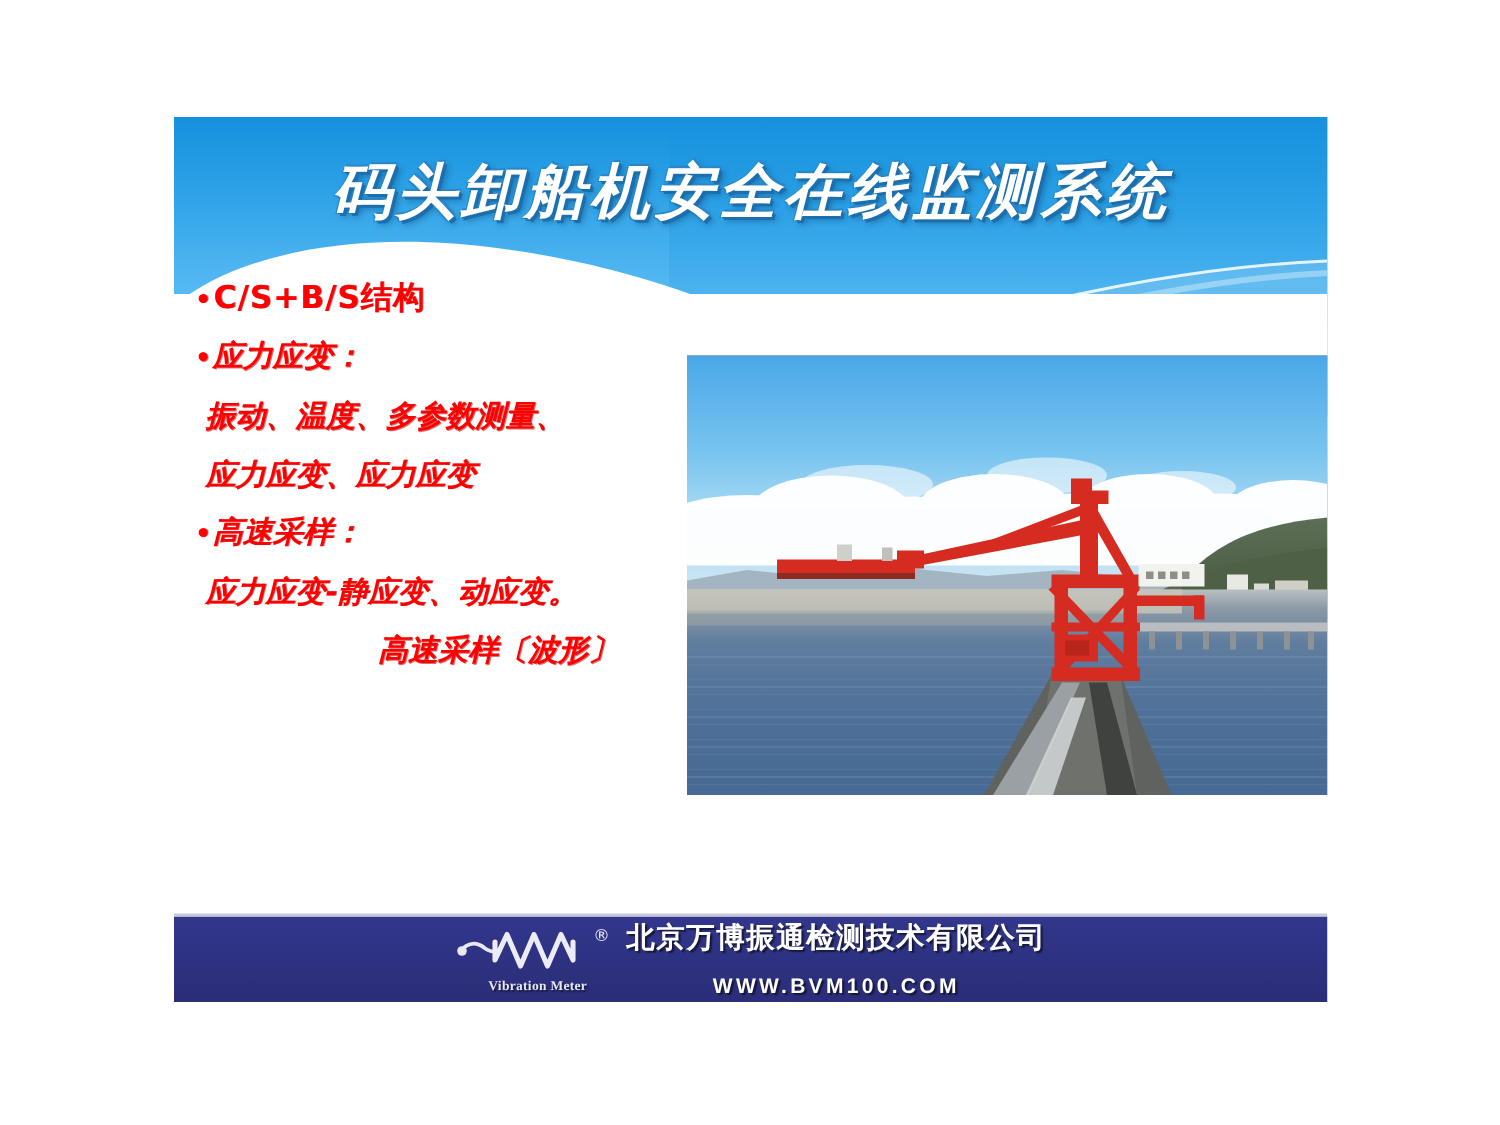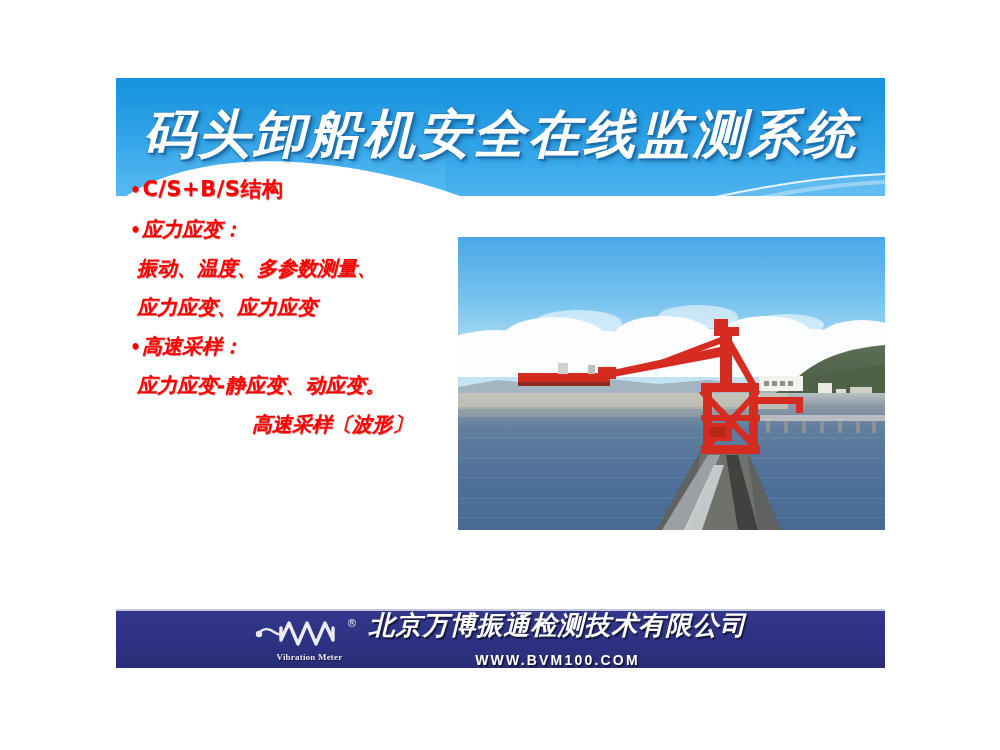--- a/index.html
+++ b/index.html
@@ -71,21 +71,21 @@
   }
 
   
   .slide-title {
     position: absolute;
     left: 0;
     top: 22px;
     width: 769px;
     text-align: center;
     font-family: "DejaVu Sans", sans-serif;
-    font-size: 52px;
+    font-size: 40px;
     font-weight: bold;
     font-style: italic;
     letter-spacing: 3px;
     color: #ffffff;
     text-shadow:
        2px 2px 0 #1b6fae,
        1px 1px 0 #1b6fae,
       -1px  1px 0 #2a86c4,
        1px -1px 0 #2a86c4,
        3px 3px 4px rgba(10,60,100,.45);
@@ -102,21 +102,21 @@
   .btext {
     color: #fe0000;
     font-family: "DejaVu Sans", sans-serif;
     font-weight: bold;
     font-style: italic;
     font-size: 20px;
     line-height: 1;
     white-space: nowrap;
     text-shadow: 0.6px 0.6px 0 rgba(180,0,0,.55);
   }
-  .row { height: 39px; display: flex; align-items: center; }
+  .row { height: 39px; display: flex; align-items: flex-end; }
   .row.latin .btext { font-style: normal; font-size: 21px; letter-spacing: .5px; }
   .bul { font-size: 17px; margin-right: 1px; }
   .indent { padding-left: 7px; }
   .indent2 { padding-left: 122px; }
 
   
   .photo {
     position: absolute;
     left: 342px;
     top: 159px;
@@ -160,23 +160,22 @@
     font-size: 9px;
     font-weight: bold;
     font-family: Liberation Serif, serif;
     letter-spacing: .2px;
     text-shadow: 1px 1px 1px rgba(0,0,0,.5);
   }
   .footer-texts { display:flex; flex-direction:column; align-items:center; line-height:1; }
   .f-cn {
     color: #ffffff;
     font-family: "DejaVu Sans", sans-serif;
-    font-size: 26px;
+    font-size: 19px;
     font-weight: bold;
-    font-style: italic;
     letter-spacing: 1px;
     text-shadow: 1.5px 1.5px 1px rgba(0,0,0,.55);
     white-space: nowrap;
   }
   .f-url {
     margin-top: 15px;
     color: #ffffff;
     font-family: "Liberation Sans", sans-serif;
     font-size: 14px;
     font-weight: bold;

